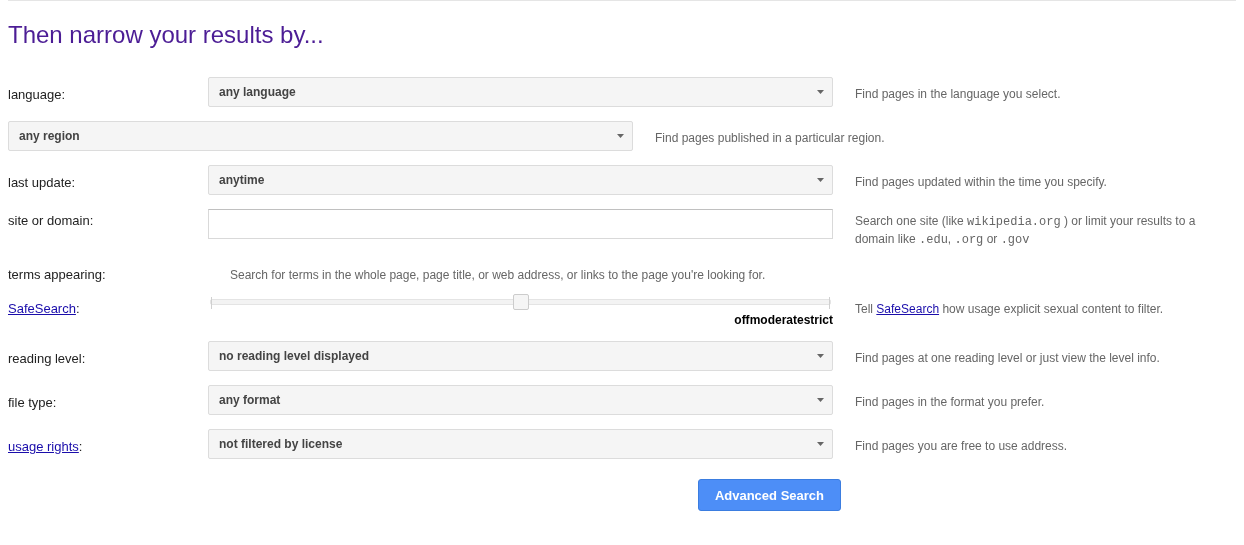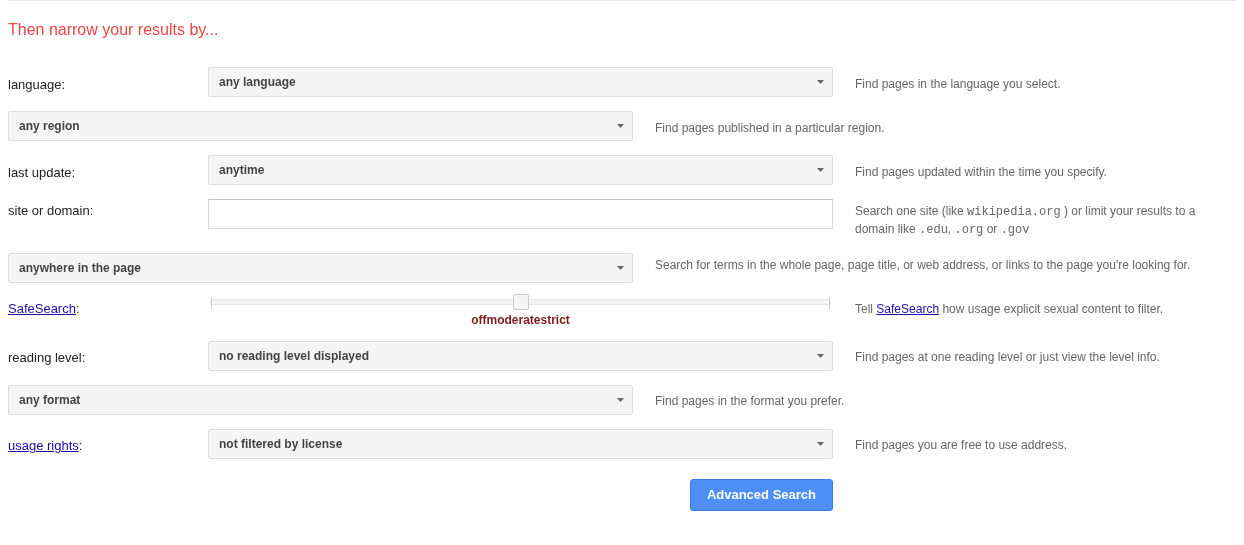--- a/index.html
+++ b/index.html
@@ -9,23 +9,23 @@
     color: #222;
     margin: 0;
     padding: 0 8px 20px 8px;
     background: #fff;
   }
   .top-rule {
     border-top: 1px solid #e5e5e5;
     margin: 0 0 20px 0;
   }
   h2.section-title {
-    font-size: 16px;
+    font-size: 24px;
     font-weight: 400;
-    color: #ef4444;
+    color: #4c1d95;
     margin: 0 0 28px 0;
   }
   .row {
     display: flex;
     align-items: center;
     margin-bottom: 14px;
   }
   .row.tall { align-items: flex-start; }
   .label-col {
     width: 200px;
@@ -107,29 +107,30 @@
     top:50%; left:50%;
     transform:translate(-50%,-50%);
     width:16px; height:16px;
     background:#f5f5f5;
     border:1px solid #ccc;
     border-radius:2px;
     cursor:pointer;
   }
   .slider-labels {
     display:flex;
-    justify-content:center;
+    justify-content:flex-end;
     font-size:12px;
     font-weight:700;
-    color:#7f1d1d;
+    color:#000000;
     margin-top:8px;
   }
   .submit-row {
     display:flex;
     margin-top:20px;
+    gap:8px;
   }
   .submit-spacer { width:200px; flex:0 0 200px; }
   .submit-area { width:625px; flex:0 0 625px; display:flex; justify-content:flex-end; }
   .btn-primary {
     background:#4d8ef7;
     color:#fff;
     font-size:13px;
     font-weight:700;
     border:1px solid #3b7de0;
     border-radius:3px;
@@ -193,30 +194,21 @@
   <div class="label-col">site or domain:</div>
   <div class="control-col">
     <input type="text" class="text-input" value="" style="">
   </div>
   <div class="hint-col">
     <span>Search one site (like </span><code>wikipedia.org</code><span> ) or limit your results to a domain like </span><code>.edu</code><span>, </span><code>.org</code><span> or </span><code>.gov</code>
   </div>
 </div>
 
 <div class="row tall">
-  <div class="control-col">
-    <div class="dropdown">
-      <span>anywhere in the page</span>
-      <span class="caret">
-          <svg width="7" height="4">
-            <polygon points="0,0 7,0 3.5,4" fill="#666"></polygon>
-          </svg>
-        </span>
-    </div>
-  </div>
+  <div class="label-col">terms appearing:</div>
   <div class="hint-col">Search for terms in the whole page, page title, or web address, or links to the page you're looking for.</div>
 </div>
 
 <div class="row tall">
   <div class="label-col">
     <a href="#">SafeSearch</a><span>:</span>
   </div>
   <div class="control-col">
     <div class="slider-wrap">
       <div class="slider-track">
@@ -243,20 +235,21 @@
           <svg width="7" height="4">
             <polygon points="0,0 7,0 3.5,4" fill="#666"></polygon>
           </svg>
         </span>
     </div>
   </div>
   <div class="hint-col">Find pages at one reading level or just view the level info.</div>
 </div>
 
 <div class="row">
+  <div class="label-col">file type:</div>
   <div class="control-col">
     <div class="dropdown">
       <span>any format</span>
       <span class="caret">
           <svg width="7" height="4">
             <polygon points="0,0 7,0 3.5,4" fill="#666"></polygon>
           </svg>
         </span>
     </div>
   </div>

